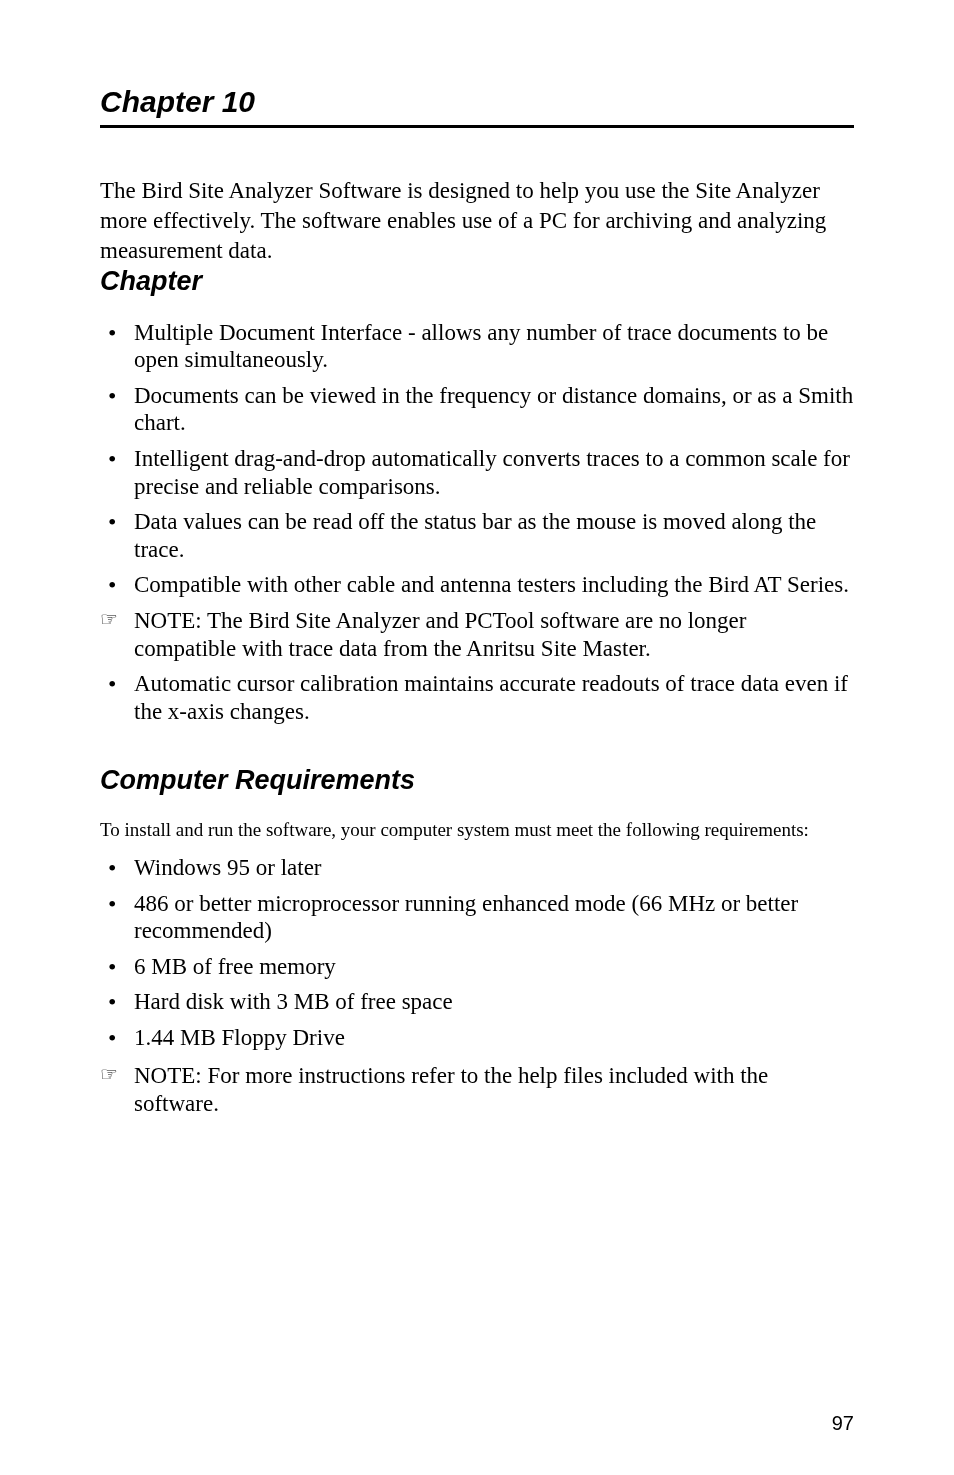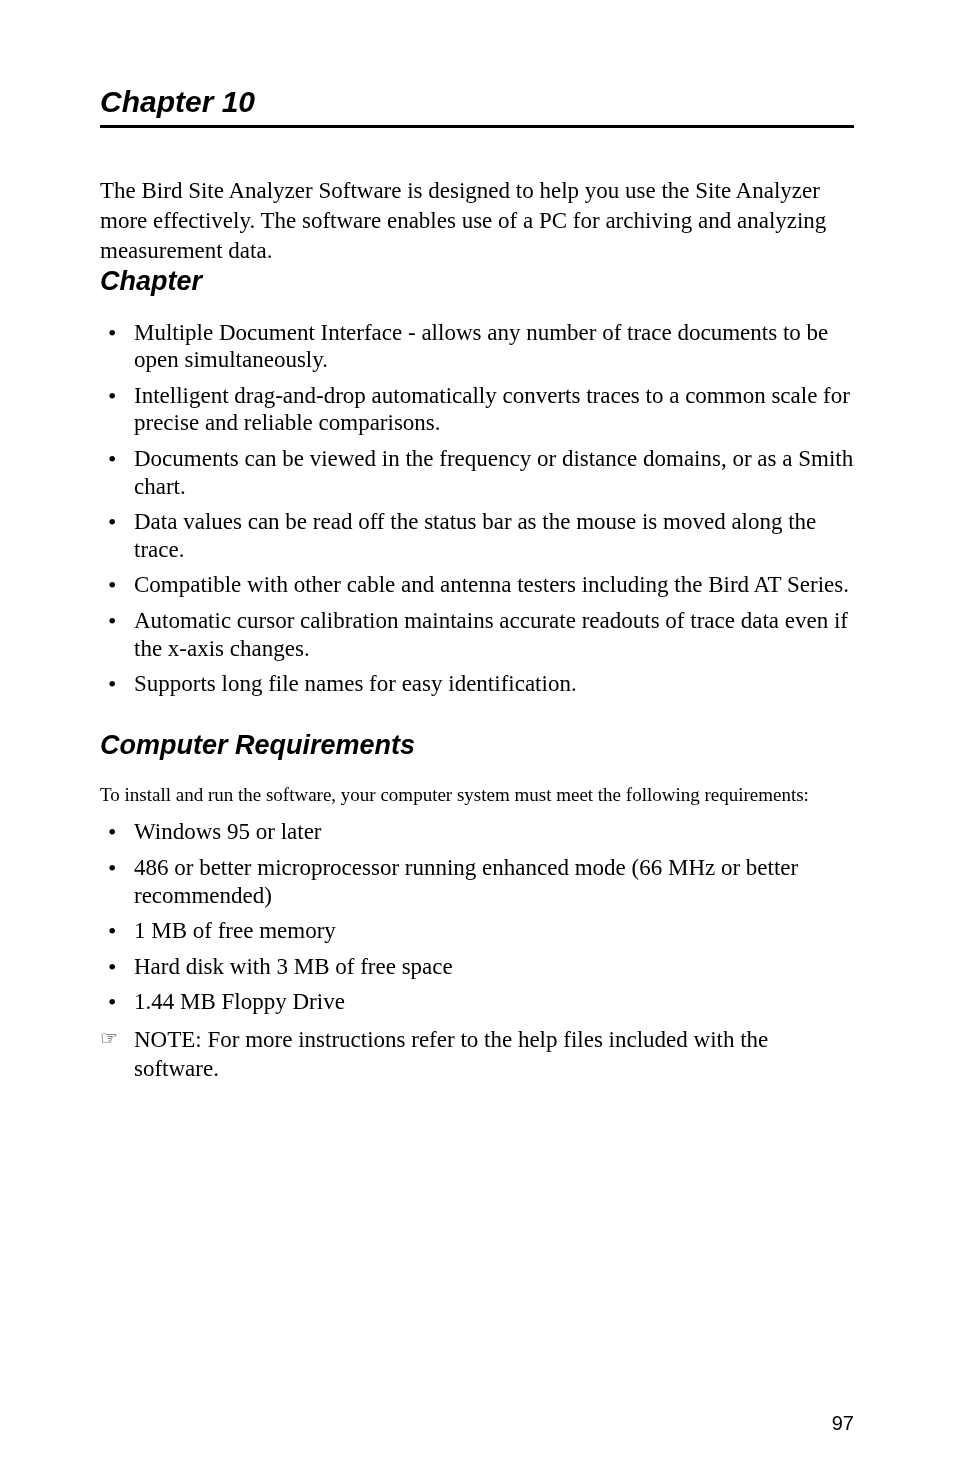--- a/index.html
+++ b/index.html
@@ -43,21 +43,21 @@
     }
     .section-heading {
       font-family: Arial, Helvetica, sans-serif;
       font-size: 27px;
       font-weight: bold;
       font-style: italic;
       margin-bottom: 22px;
     }
     ul.bullet-list {
       list-style: none;
-      margin-bottom: 32px;
+      margin-bottom: 40px;
     }
     ul.bullet-list li {
       font-size: 23px;
       line-height: 1.2;
       padding-left: 34px;
       margin-bottom: 8px;
       position: relative;
       font-family: 'Century Schoolbook', Georgia, serif;
     }
     ul.bullet-list li.bullet::before {
@@ -108,35 +108,35 @@
 <div class="header-row">
   <span class="chapter-label">Chapter 10</span>
 </div>
 
 <p class="intro-para">The Bird Site Analyzer Software is designed to help you use the Site Analyzer more effectively. The software enables use of a PC for archiving and analyzing measurement data.</p>
 
 <h2 class="section-heading">Chapter</h2>
 
 <ul class="bullet-list">
   <li class="bullet">Multiple Document Interface - allows any number of trace documents to be open simultaneously.</li>
+  <li class="bullet">Documents can be viewed in the frequency or distance domains, or as a Smith chart.</li>
   <li class="bullet">Intelligent drag-and-drop automatically converts traces to a common scale for precise and reliable comparisons.</li>
-  <li class="bullet">Documents can be viewed in the frequency or distance domains, or as a Smith chart.</li>
   <li class="bullet">Data values can be read off the status bar as the mouse is moved along the trace.</li>
   <li class="bullet">Compatible with other cable and antenna testers including the Bird AT Series.</li>
+  <li class="note">NOTE: The Bird Site Analyzer and PCTool software are no longer compatible with trace data from the Anritsu Site Master.</li>
   <li class="bullet">Automatic cursor calibration maintains accurate readouts of trace data even if the x-axis changes.</li>
-  <li class="bullet">Supports long file names for easy identification.</li>
 </ul>
 
 <h2 class="section-heading">Computer Requirements</h2>
 
 <p class="body-para">To install and run the software, your computer system must meet the following requirements:</p>
 
 <ul class="bullet-list" style="margin-bottom:10px;">
   <li class="bullet">Windows 95 or later</li>
   <li class="bullet">486 or better microprocessor running enhanced mode (66 MHz or better recommended)</li>
-  <li class="bullet">1 MB of free memory</li>
+  <li class="bullet">6 MB of free memory</li>
   <li class="bullet">Hard disk with 3 MB of free space</li>
   <li class="bullet">1.44 MB Floppy Drive</li>
 </ul>
 
 <p class="note-block">NOTE: For more instructions refer to the help files included with the software.</p>
 
 <div class="page-number">97</div>
 
 </body></html>

